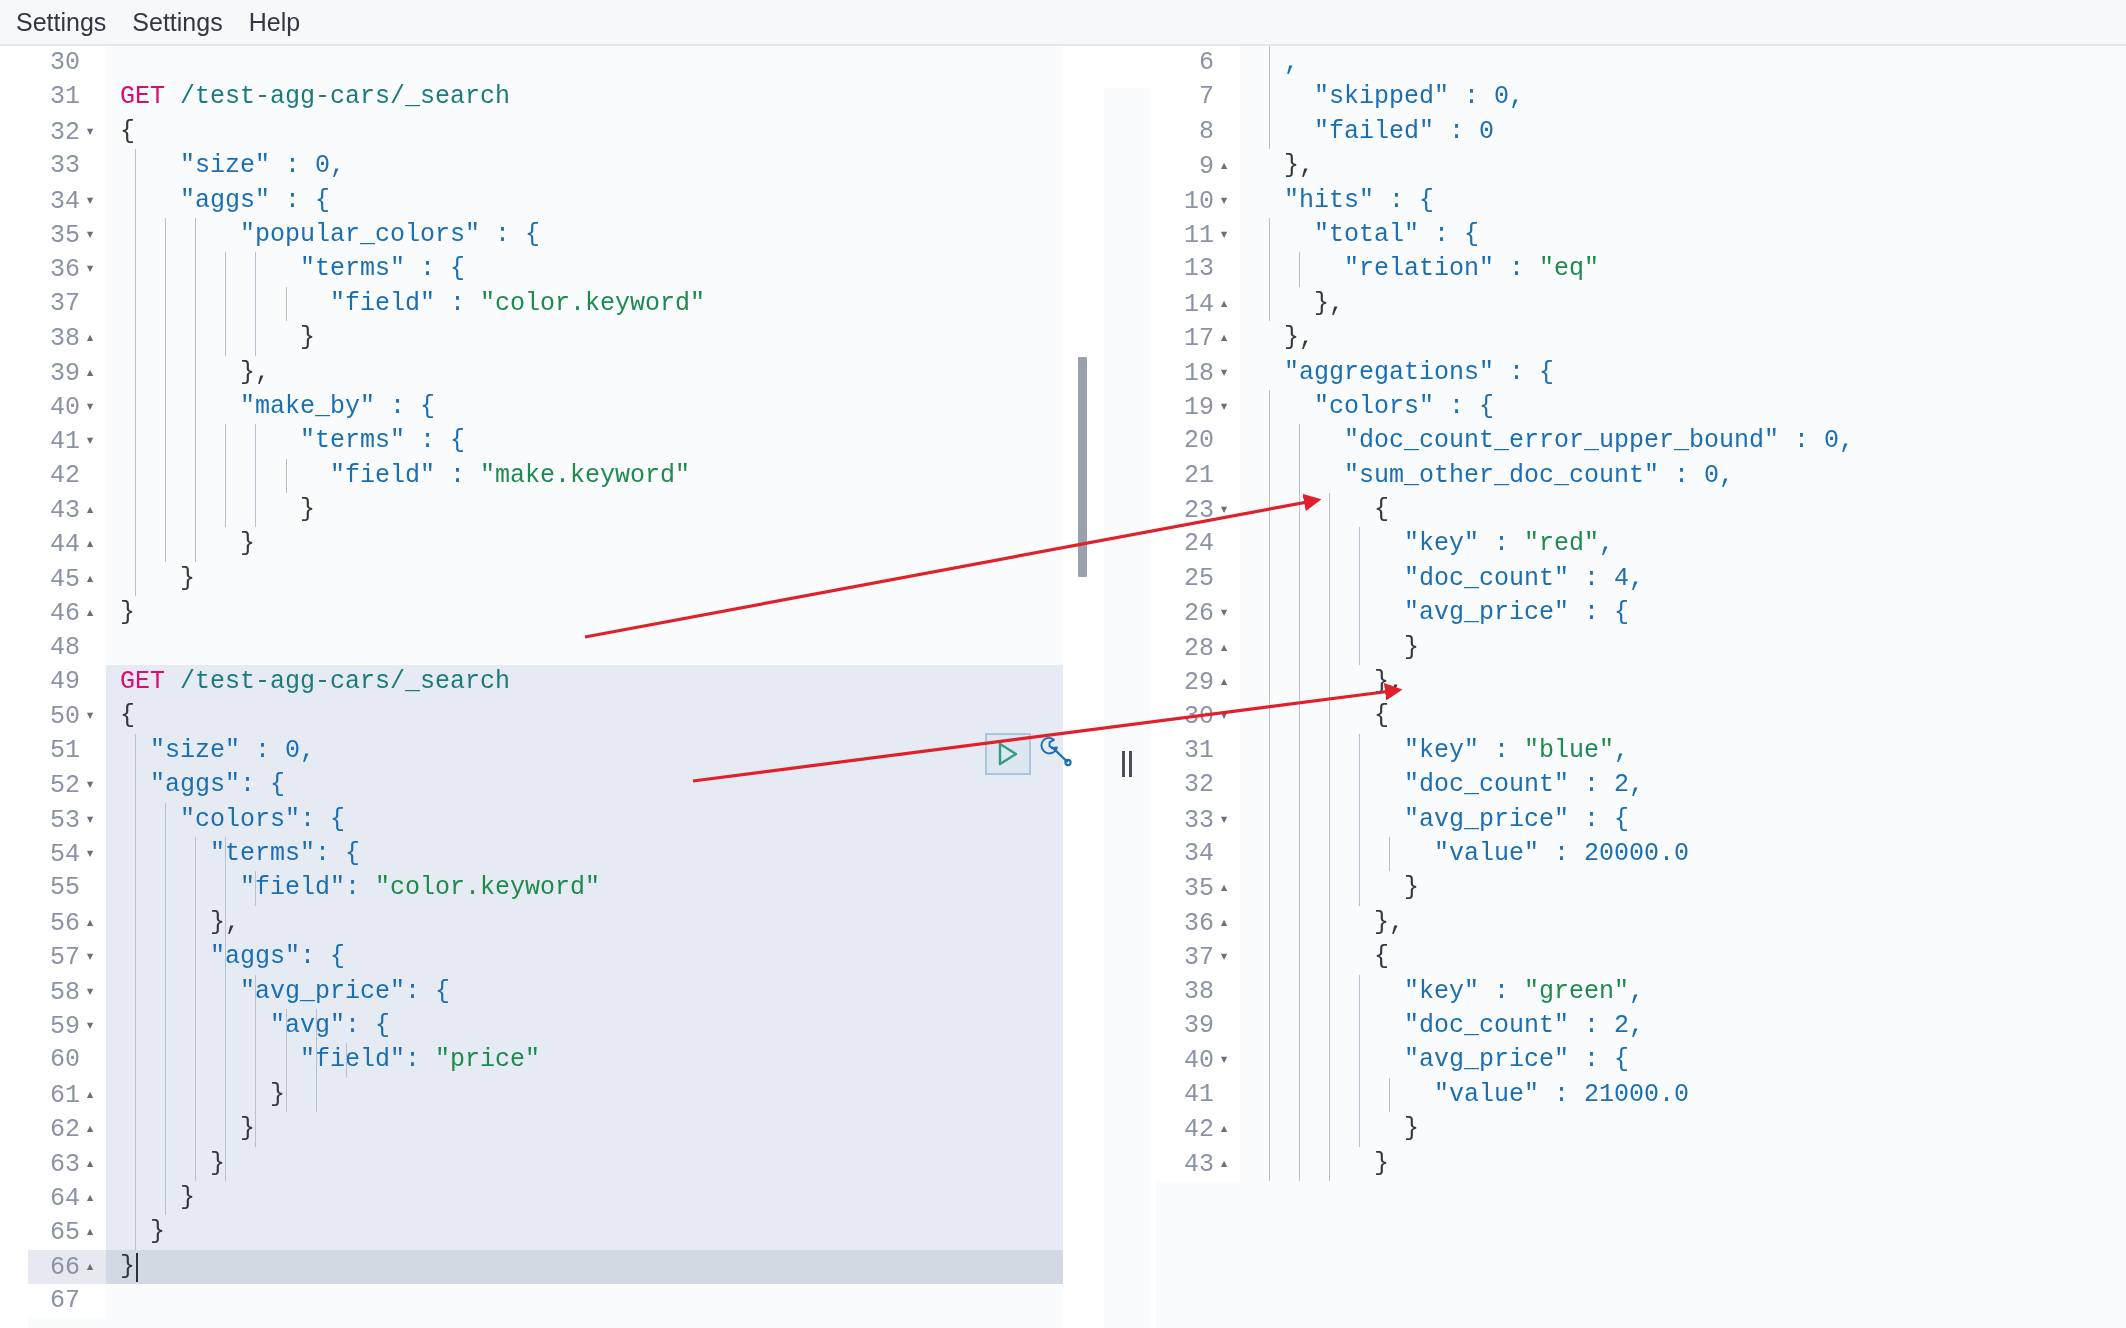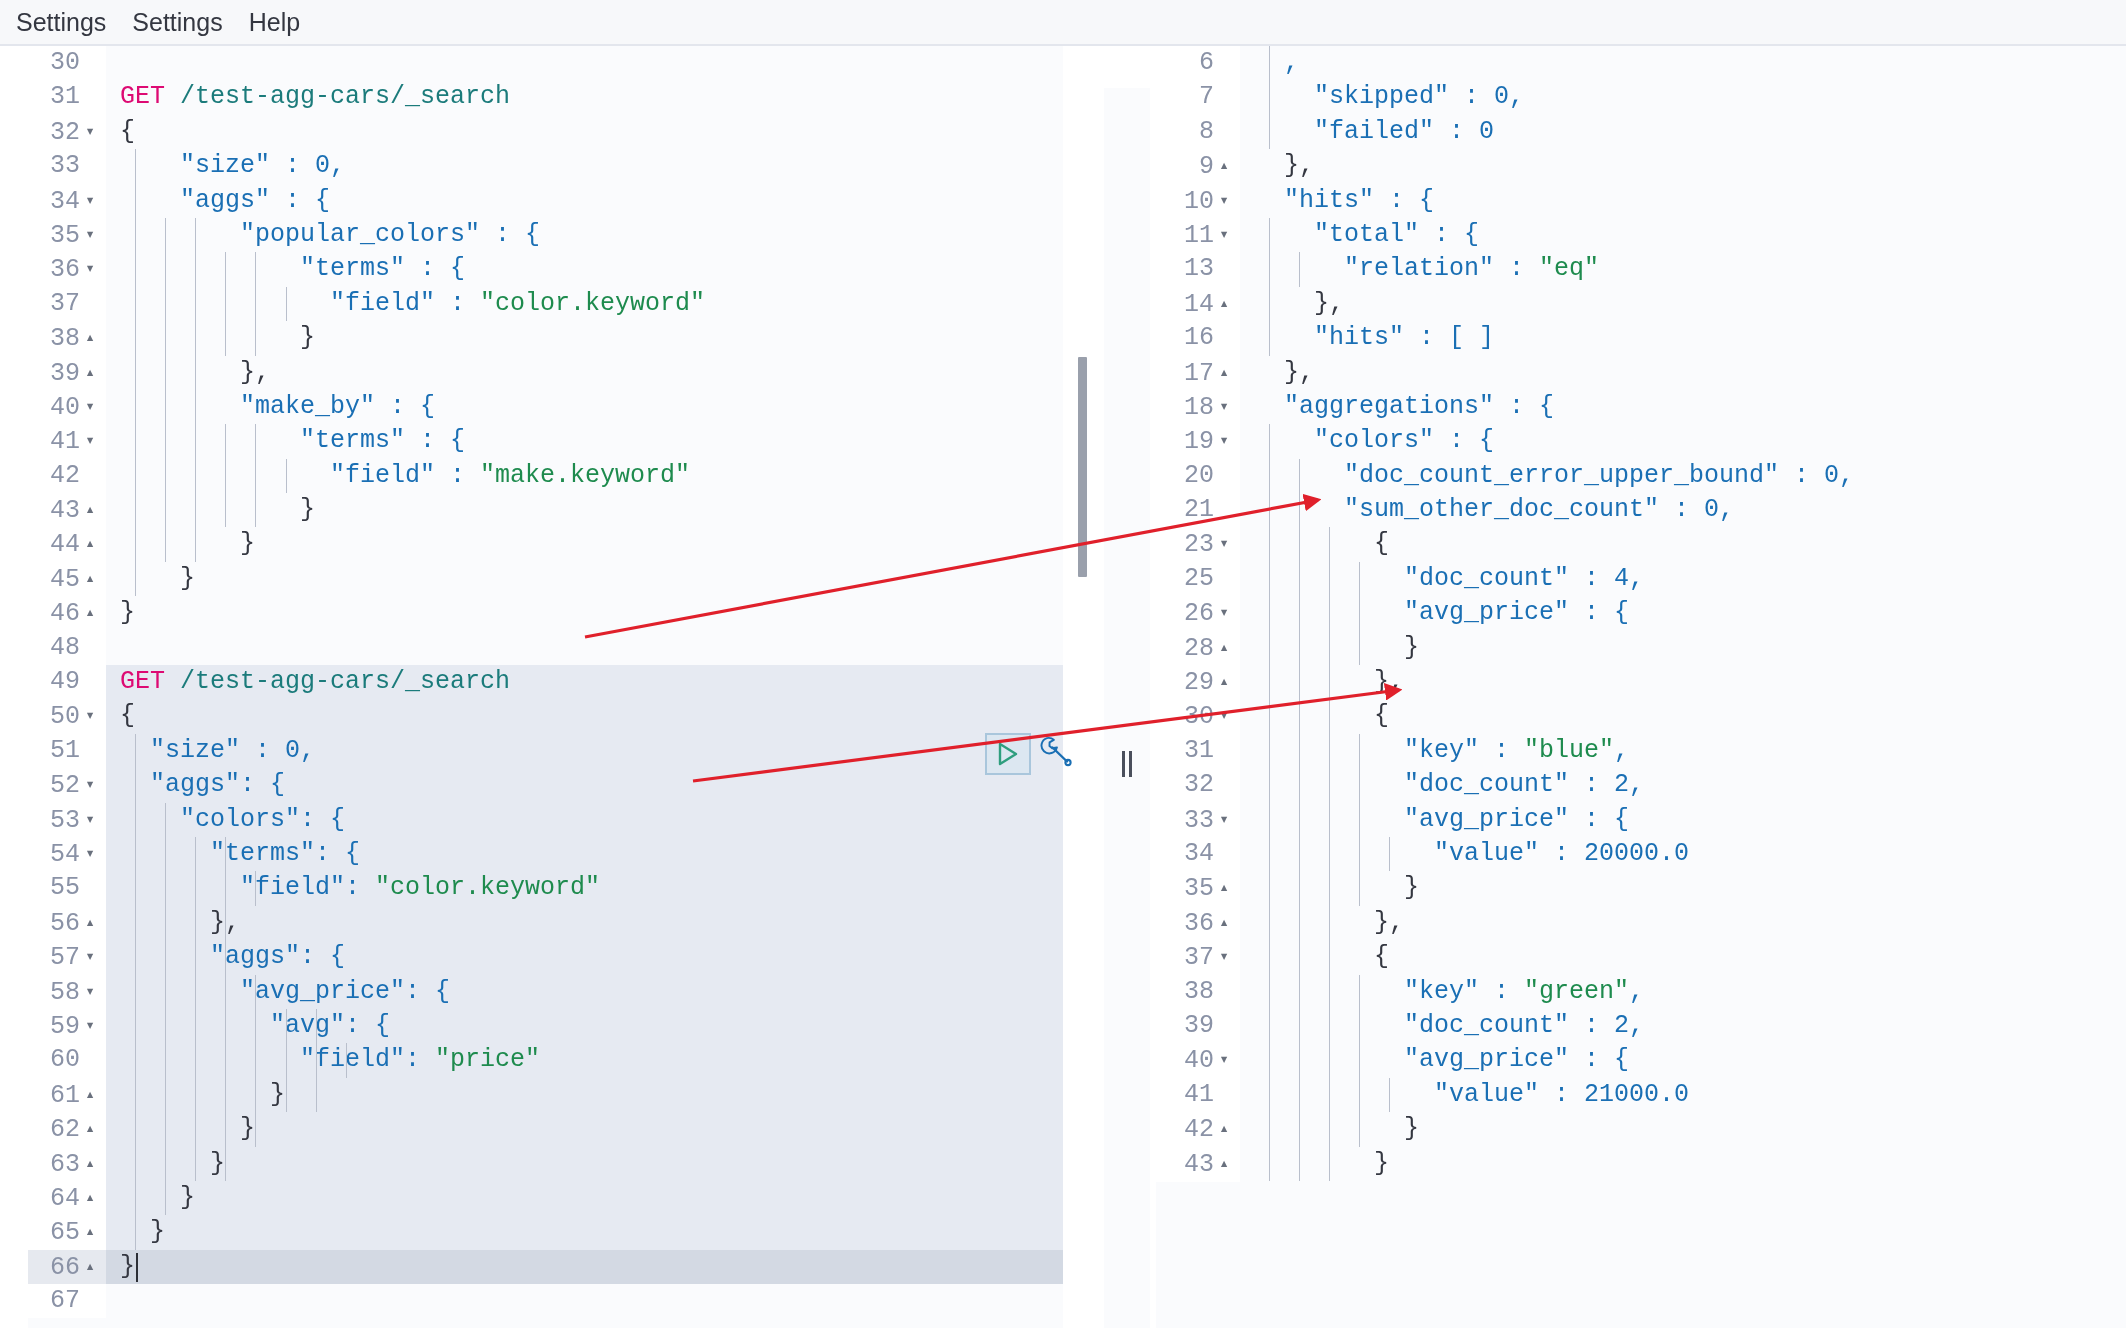--- a/index.html
+++ b/index.html
@@ -227,27 +227,27 @@
   <div class="pane" id="output-pane">
     <div class="code-lines" id="output-lines">
         <div class="row"><div class="gutter">6<span class="fold"></span></div><div class="code"><span class="ig" style="left: 29.05px;"></span><span class="k">  ,</span></div></div>
         <div class="row"><div class="gutter">7<span class="fold"></span></div><div class="code"><span class="ig" style="left: 29.05px;"></span><span class="k">    "skipped" : 0,</span></div></div>
         <div class="row"><div class="gutter">8<span class="fold"></span></div><div class="code"><span class="ig" style="left: 29.05px;"></span><span class="k">    "failed" : 0</span></div></div>
         <div class="row"><div class="gutter">9<span class="fold">▴</span></div><div class="code"><span class="p">  },</span></div></div>
         <div class="row"><div class="gutter">10<span class="fold">▾</span></div><div class="code"><span class="k">  "hits" : {</span></div></div>
         <div class="row"><div class="gutter">11<span class="fold">▾</span></div><div class="code"><span class="ig" style="left: 29.05px;"></span><span class="k">    "total" : {</span></div></div>
         <div class="row"><div class="gutter">13<span class="fold"></span></div><div class="code"><span class="ig" style="left: 29.05px;"></span><span class="ig" style="left: 59.15px;"></span><span class="k">      "relation" : </span><span class="s">"eq"</span></div></div>
         <div class="row"><div class="gutter">14<span class="fold">▴</span></div><div class="code"><span class="ig" style="left: 29.05px;"></span><span class="p">    },</span></div></div>
-        <div class="row"><div class="gutter">16<span class="fold"></span></div><div class="code"><span class="ig" style="left: 29.05px;"></span><span class="k">    "hits" : [ ]</span></div></div>
         <div class="row"><div class="gutter">17<span class="fold">▴</span></div><div class="code"><span class="p">  },</span></div></div>
         <div class="row"><div class="gutter">18<span class="fold">▾</span></div><div class="code"><span class="k">  "aggregations" : {</span></div></div>
         <div class="row"><div class="gutter">19<span class="fold">▾</span></div><div class="code"><span class="ig" style="left: 29.05px;"></span><span class="k">    "colors" : {</span></div></div>
         <div class="row"><div class="gutter">20<span class="fold"></span></div><div class="code"><span class="ig" style="left: 29.05px;"></span><span class="ig" style="left: 59.15px;"></span><span class="k">      "doc_count_error_upper_bound" : 0,</span></div></div>
         <div class="row"><div class="gutter">21<span class="fold"></span></div><div class="code"><span class="ig" style="left: 29.05px;"></span><span class="ig" style="left: 59.15px;"></span><span class="k">      "sum_other_doc_count" : 0,</span></div></div>
         <div class="row"><div class="gutter">23<span class="fold">▾</span></div><div class="code"><span class="ig" style="left: 29.05px;"></span><span class="ig" style="left: 59.15px;"></span><span class="ig" style="left: 89.25px;"></span><span class="p">        {</span></div></div>
+        <div class="row"><div class="gutter">24<span class="fold"></span></div><div class="code"><span class="ig" style="left: 29.05px;"></span><span class="ig" style="left: 59.15px;"></span><span class="ig" style="left: 89.25px;"></span><span class="ig" style="left: 119.35px;"></span><span class="k">          "key" : </span><span class="s">"red"</span><span class="k">,</span></div></div>
         <div class="row"><div class="gutter">25<span class="fold"></span></div><div class="code"><span class="ig" style="left: 29.05px;"></span><span class="ig" style="left: 59.15px;"></span><span class="ig" style="left: 89.25px;"></span><span class="ig" style="left: 119.35px;"></span><span class="k">          "doc_count" : 4,</span></div></div>
         <div class="row"><div class="gutter">26<span class="fold">▾</span></div><div class="code"><span class="ig" style="left: 29.05px;"></span><span class="ig" style="left: 59.15px;"></span><span class="ig" style="left: 89.25px;"></span><span class="ig" style="left: 119.35px;"></span><span class="k">          "avg_price" : {</span></div></div>
         <div class="row"><div class="gutter">28<span class="fold">▴</span></div><div class="code"><span class="ig" style="left: 29.05px;"></span><span class="ig" style="left: 59.15px;"></span><span class="ig" style="left: 89.25px;"></span><span class="ig" style="left: 119.35px;"></span><span class="p">          }</span></div></div>
         <div class="row"><div class="gutter">29<span class="fold">▴</span></div><div class="code"><span class="ig" style="left: 29.05px;"></span><span class="ig" style="left: 59.15px;"></span><span class="ig" style="left: 89.25px;"></span><span class="p">        },</span></div></div>
         <div class="row"><div class="gutter">30<span class="fold">▾</span></div><div class="code"><span class="ig" style="left: 29.05px;"></span><span class="ig" style="left: 59.15px;"></span><span class="ig" style="left: 89.25px;"></span><span class="p">        {</span></div></div>
         <div class="row"><div class="gutter">31<span class="fold"></span></div><div class="code"><span class="ig" style="left: 29.05px;"></span><span class="ig" style="left: 59.15px;"></span><span class="ig" style="left: 89.25px;"></span><span class="ig" style="left: 119.35px;"></span><span class="k">          "key" : </span><span class="s">"blue"</span><span class="k">,</span></div></div>
         <div class="row"><div class="gutter">32<span class="fold"></span></div><div class="code"><span class="ig" style="left: 29.05px;"></span><span class="ig" style="left: 59.15px;"></span><span class="ig" style="left: 89.25px;"></span><span class="ig" style="left: 119.35px;"></span><span class="k">          "doc_count" : 2,</span></div></div>
         <div class="row"><div class="gutter">33<span class="fold">▾</span></div><div class="code"><span class="ig" style="left: 29.05px;"></span><span class="ig" style="left: 59.15px;"></span><span class="ig" style="left: 89.25px;"></span><span class="ig" style="left: 119.35px;"></span><span class="k">          "avg_price" : {</span></div></div>
         <div class="row"><div class="gutter">34<span class="fold"></span></div><div class="code"><span class="ig" style="left: 29.05px;"></span><span class="ig" style="left: 59.15px;"></span><span class="ig" style="left: 89.25px;"></span><span class="ig" style="left: 119.35px;"></span><span class="ig" style="left: 149.45px;"></span><span class="k">            "value" : 20000.0</span></div></div>
         <div class="row"><div class="gutter">35<span class="fold">▴</span></div><div class="code"><span class="ig" style="left: 29.05px;"></span><span class="ig" style="left: 59.15px;"></span><span class="ig" style="left: 89.25px;"></span><span class="ig" style="left: 119.35px;"></span><span class="p">          }</span></div></div>

